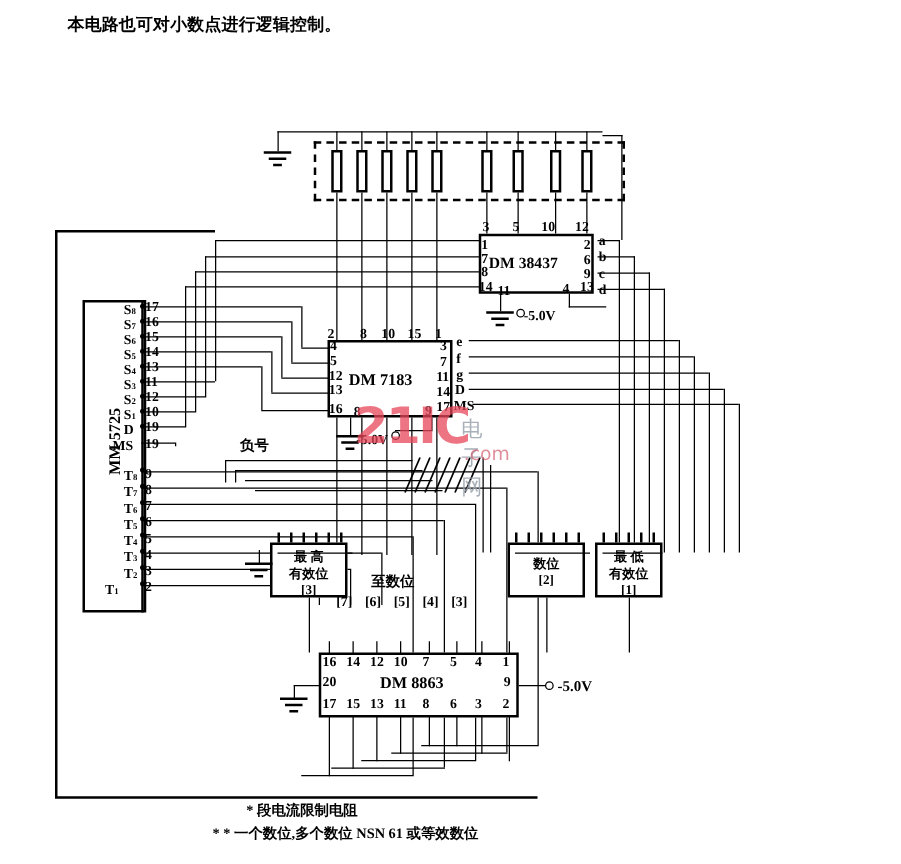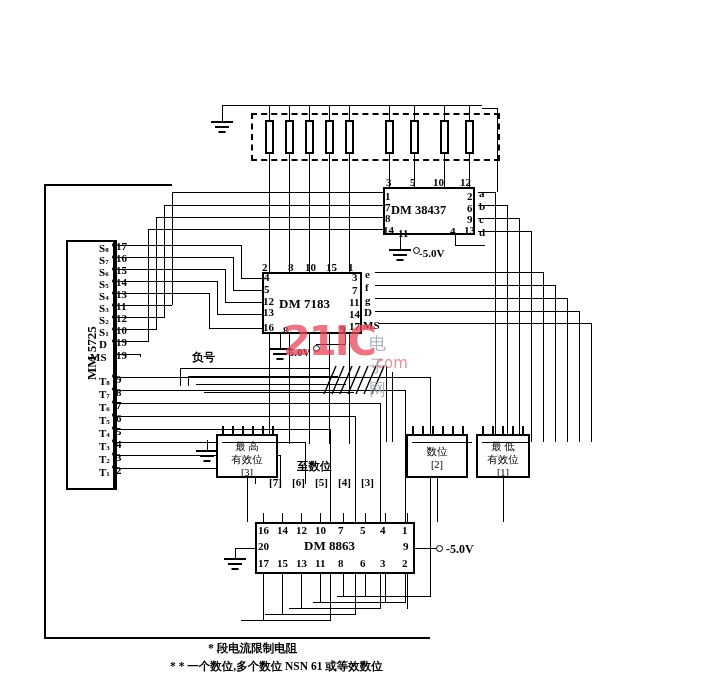--- a/index.html
+++ b/index.html
@@ -45,41 +45,42 @@
 
   
   .brk{position:absolute;font-size:11px;font-weight:bold;}
 
   
   .vtext{position:absolute;font-size:13px;font-weight:bold;white-space:nowrap;
          transform-origin:0 0;transform:rotate(-90deg);}
 
   
   .dispbox{position:absolute;border:2px solid #000;background:#fff;box-sizing:border-box;
-           text-align:center;font-size:10.5px;font-weight:normal;line-height:13px;padding-top:4px;}
+           text-align:center;font-size:10.5px;font-weight:bold;line-height:13px;padding-top:4px;}
 
   
   .comb{position:absolute;}
   .comb i{position:absolute;width:2px;background:#000;top:0;height:9px;}
 
   
   .wm{position:absolute;pointer-events:none;user-select:none;}
   .wm .c21{position:absolute;left:0;top:0;font-size:40px;font-weight:bold;
            color:#e8475a;opacity:.75;font-family:"DejaVu Sans",sans-serif;letter-spacing:-2px;}
   .wm .dzw{position:absolute;left:86px;top:14px;font-size:17px;color:#9aa3ad;opacity:.85;
            font-family:"DejaVu Sans",sans-serif;}
   .wm .dotcom{position:absolute;left:88px;top:36px;font-size:15px;color:#d46070;opacity:.7;
               font-family:"DejaVu Sans",sans-serif;}
 
   .foot{position:absolute;font-size:11.5px;font-weight:bold;white-space:nowrap;}
 </style>
 </head>
 <body>
 
 <div class="intro">
+  <p class="l3">本电路也可对小数点进行逻辑控制。</p>
 </div>
 
 <div>
 
   <div class="dashbox" style="left:251px;top:113px;width:249px;height:48px;"></div>
 
   <div class="res" style="left:265px;top:120px;"></div>
   <div class="res" style="left:285px;top:120px;"></div>
   <div class="res" style="left:305px;top:120px;"></div>
   <div class="res" style="left:325px;top:120px;"></div>
@@ -248,21 +249,21 @@
   <div class="lbl" style="left:99px;top:402px;">T<span style="font-size:7px;">6</span></div>
   <div class="lbl" style="left:116px;top:400px;">7</div>
   <div class="lbl" style="left:99px;top:415px;">T<span style="font-size:7px;">5</span></div>
   <div class="lbl" style="left:116px;top:413px;">6</div>
   <div class="lbl" style="left:99px;top:428px;">T<span style="font-size:7px;">4</span></div>
   <div class="lbl" style="left:116px;top:426px;">5</div>
   <div class="lbl" style="left:99px;top:441px;">T<span style="font-size:7px;">3</span></div>
   <div class="lbl" style="left:116px;top:439px;">4</div>
   <div class="lbl" style="left:99px;top:454px;">T<span style="font-size:7px;">2</span></div>
   <div class="lbl" style="left:116px;top:452px;">3</div>
-  <div class="lbl" style="left:99px;top:467px;">T<span style="font-size:7px;">1</span></div>
+  <div class="lbl" style="left:84px;top:467px;">T<span style="font-size:7px;">1</span></div>
   <div class="lbl" style="left:116px;top:465px;">2</div>
 
   <div class="wire v2" style="left:113px;top:240px;height:250px;"></div>
 
   <div class="wire h" style="left:113px;top:245px;width:128px;"></div>
   <div class="wire v" style="left:241px;top:245px;height:33px;"></div>
   <div class="wire h" style="left:241px;top:278px;width:22px;"></div>
 
   <div class="wire h" style="left:113px;top:257px;width:120px;"></div>
   <div class="wire v" style="left:233px;top:257px;height:33px;"></div>
@@ -487,20 +488,20 @@
   <div class="wire h" style="left:196px;top:384px;width:150px;"></div>
   <div class="wire h" style="left:204px;top:392px;width:150px;"></div>
   <div class="wire v" style="left:180px;top:368px;height:18px;"></div>
   <div class="wire v" style="left:188px;top:376px;height:10px;"></div>
 
   <div class="wire v" style="left:386px;top:366px;height:76px;"></div>
   <div class="wire v" style="left:392px;top:372px;height:70px;"></div>
 
 </div>
 
-<div class="foot" style="left:208px;top:641px;">* 段电流限制电阻</div>
+<div class="foot" style="left:197px;top:641px;">* 段电流限制电阻</div>
 <div class="foot" style="left:170px;top:659px;">* *    一个数位,多个数位 NSN 61 或等效数位</div>
 
 <div class="wm" style="left:283px;top:318px;">
   <div class="c21">21IC</div>
   <div class="dzw">电子网</div>
   <div class="dotcom">.com</div>
 </div>
 
 </body></html>

